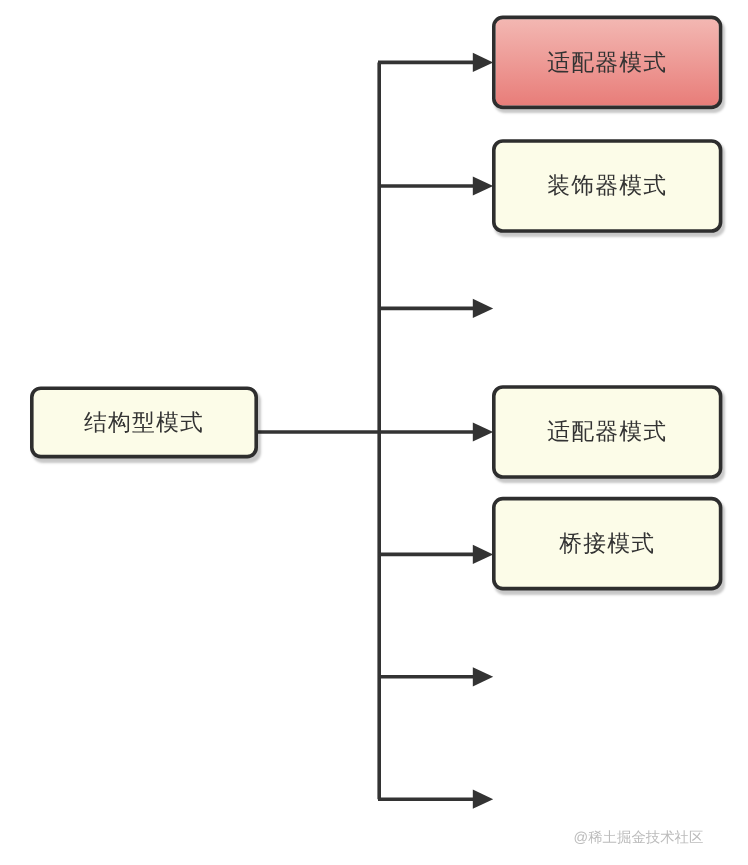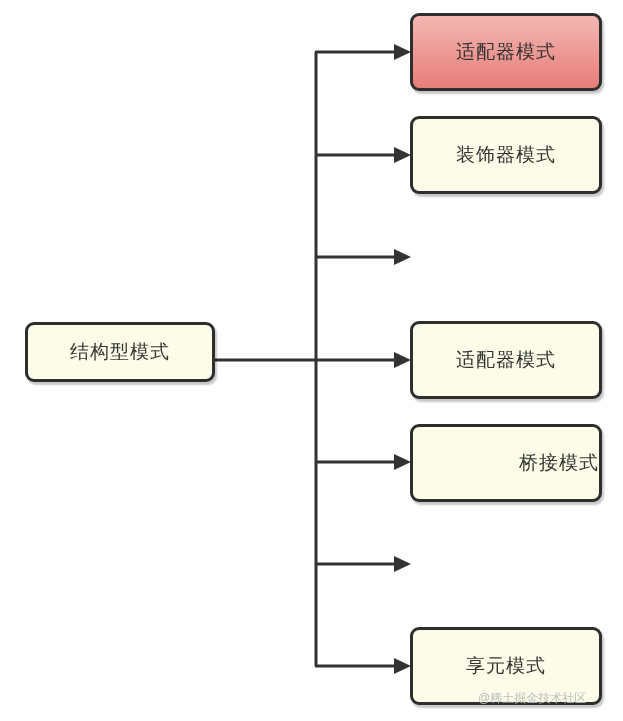--- a/index.html
+++ b/index.html
@@ -32,21 +32,21 @@
   }
   .node.highlighted {
     background: linear-gradient(180deg, #f3b7b2 0%, #e87d79 100%);
   }
   .root-node  { left: 25px;  top: 322px; width: 190px; height: 60px; }
   .child      { left: 410px; width: 192px; height: 78px; }
   .c0 { top: 13px;  }
   .c1 { top: 116px; text-align: center; }
   .c2 { top: 218px; }
   .c3 { top: 321px; }
-  .c4 { top: 424px; justify-content: flex-end; }
+  .c4 { top: 414px; }
   .c5 { top: 525px; }
   .c6 { top: 627px; }
   .watermark {
     position: absolute;
     left: 478px;
     top: 690px;
     font-size: 12px;
     color: #bcbcbc;
     white-space: nowrap;
   }
@@ -88,19 +88,16 @@
   </div>
   <div class="node child c1">
     <span>装饰器模式</span>
   </div>
   <div class="node child c3">
     <span>适配器模式</span>
   </div>
   <div class="node child c4">
     <span>桥接模式</span>
   </div>
-  <div class="node child c6">
-    <span>享元模式</span>
-  </div>
 
   <div class="watermark">@稀土掘金技术社区</div>
 
 </div>
 
 </body></html>

